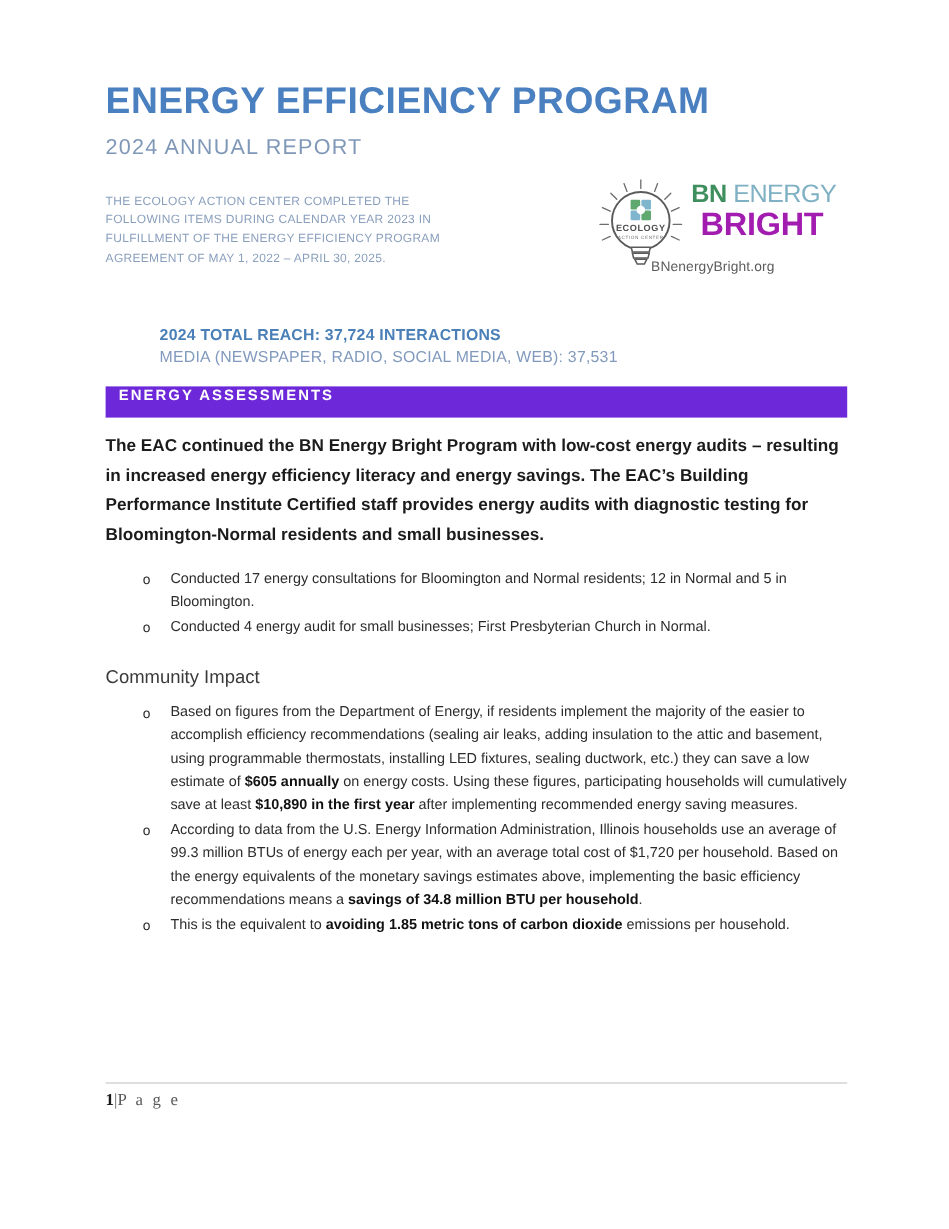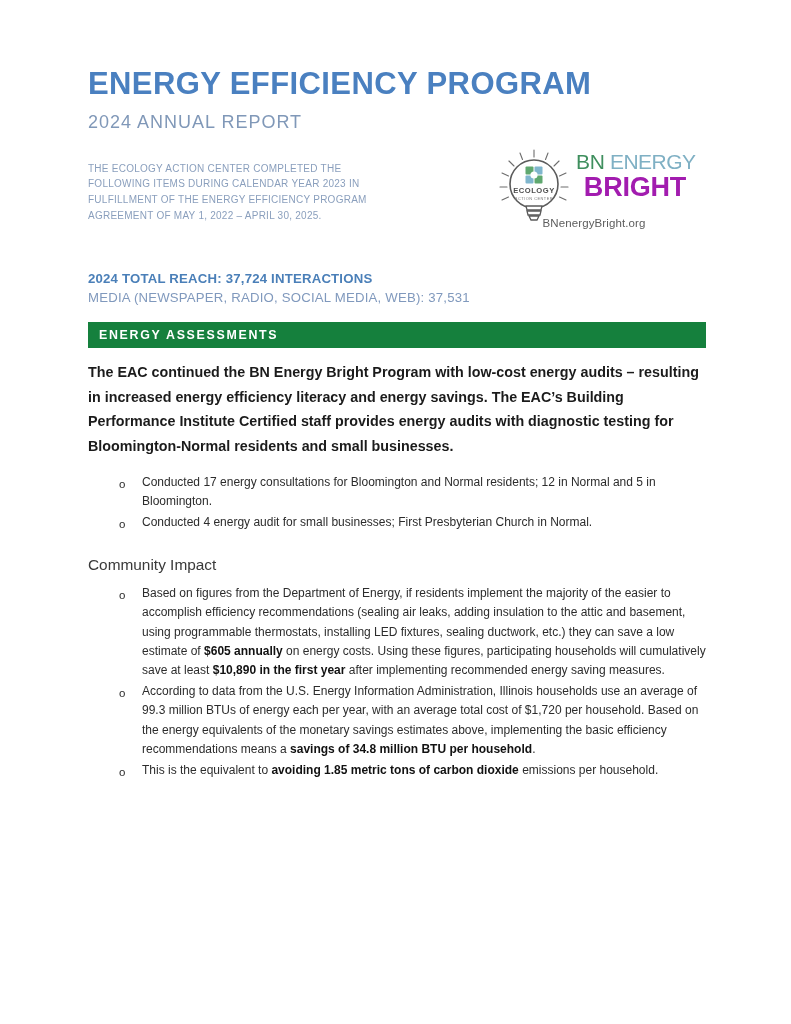--- a/index.html
+++ b/index.html
@@ -90,21 +90,21 @@
     left: 86px;
     top: 4px;
     width: 118px;
   }
   .logo-bn-energy {
     font-size: 21px;
     line-height: 1;
     letter-spacing: -0.3px;
     white-space: nowrap;
   }
-  .logo-bn { color: #3f8f5e; font-weight: normal; }
+  .logo-bn { color: #3f8f5e; font-weight: bold; }
   .logo-energy { color: #7fb0c4; font-weight: normal; letter-spacing: -0.5px;}
   .logo-bright {
     font-size: 27px;
     font-weight: bold;
     color: #a21caf;
     line-height: 1;
     letter-spacing: -0.2px;
     margin-top: 2px;
     white-space: nowrap;
     text-align: center;
@@ -117,20 +117,21 @@
     text-align: center;
     font-size: 11.5px;
     color: #5d5d5d;
     letter-spacing: 0.1px;
     white-space: nowrap;
   }
 
   
   .reach-block {
     margin-top: 12px;
+    margin-left: 45px;
   }
   .reach-total {
     font-size: 13.2px;
     font-weight: bold;
     color: #4a7fb8;
     letter-spacing: 0.2px;
     line-height: 1.5;
     white-space: nowrap;
   }
   .reach-line {
@@ -139,23 +140,22 @@
     letter-spacing: 0.2px;
     line-height: 1.5;
     white-space: nowrap;
   }
 
   
   .section-bar {
     margin-top: 14px;
     width: 618px;
     height: 26px;
-    background: #15803d;
+    background: #6d28d9;
     display: flex;
-    align-items: center;
   }
   .section-bar-label {
     color: #ffffff;
     font-size: 12.4px;
     font-weight: bold;
     letter-spacing: 1.7px;
     padding-left: 11px;
   }
 
   
@@ -314,14 +314,18 @@
     <div class="sub-head">Community Impact</div>
 
     <ul class="o-list tight">
       <li><span>Based on figures from the Department of Energy, if residents implement the majority of the easier to accomplish efficiency recommendations (sealing air leaks, adding insulation to the attic and basement, using programmable thermostats, installing LED fixtures, sealing ductwork, etc.) they can save a low estimate of </span><b>$605 annually</b><span> on energy costs. Using these figures, participating households will cumulatively save at least </span><b>$10,890 in the first year</b><span> after implementing recommended energy saving measures.</span></li>
       <li><span>According to data from the U.S. Energy Information Administration, Illinois households use an average of 99.3 million BTUs of energy each per year, with an average total cost of $1,720 per household. Based on the energy equivalents of the monetary savings estimates above, implementing the basic efficiency recommendations means a </span><b>savings of 34.8 million BTU per household</b><span>.</span></li>
       <li><span>This is the equivalent to </span><b>avoiding 1.85 metric tons of carbon dioxide</b><span> emissions per household.</span></li>
     </ul>
 
   </div>
 
+  <div class="footer">
+    <div class="footer-rule"></div>
+    <div class="footer-text"><span class="footer-num">1</span><span class="footer-sep">|</span><span class="footer-page">P a g e</span></div>
+  </div>
 
 </div>
 
 </body></html>

